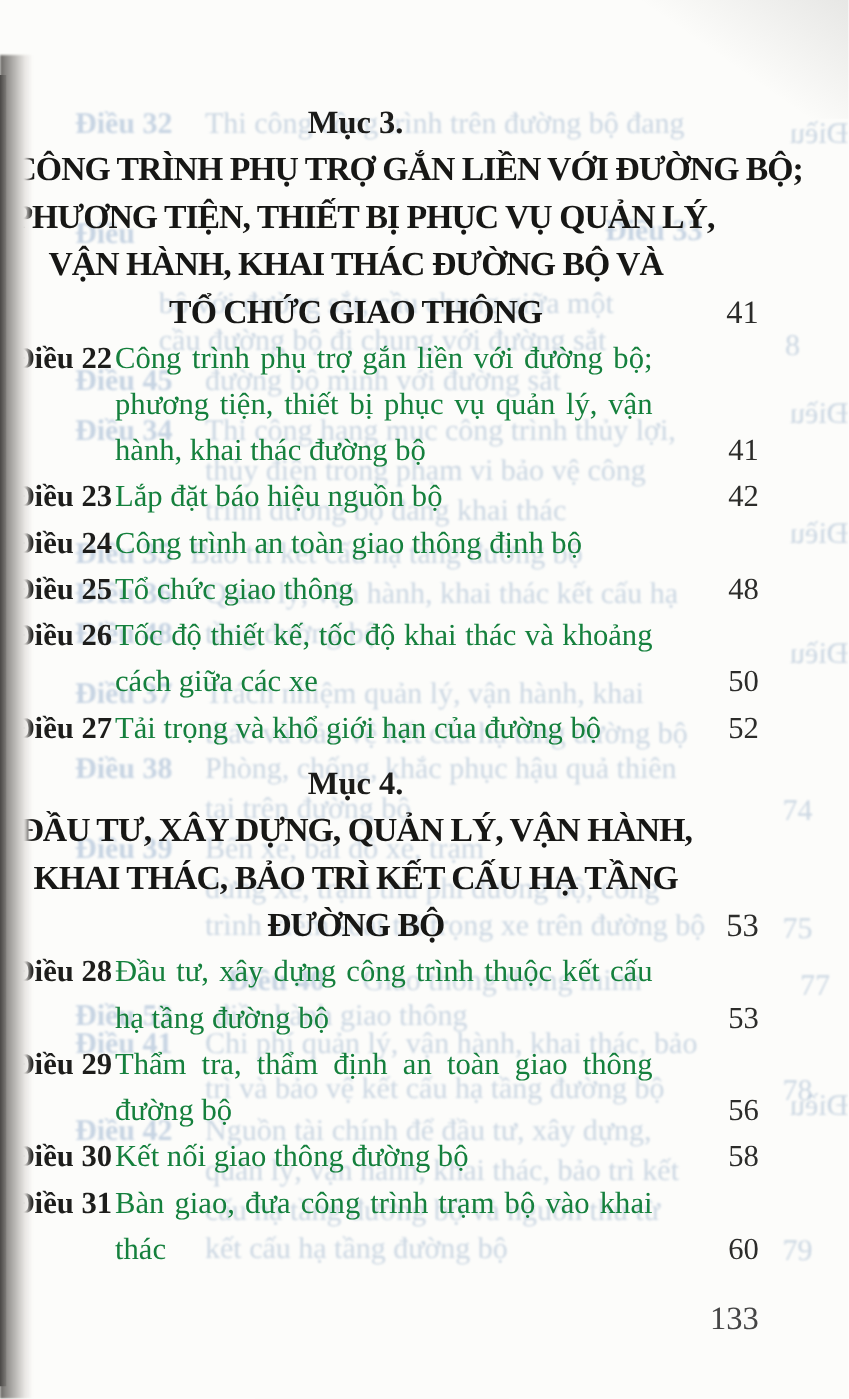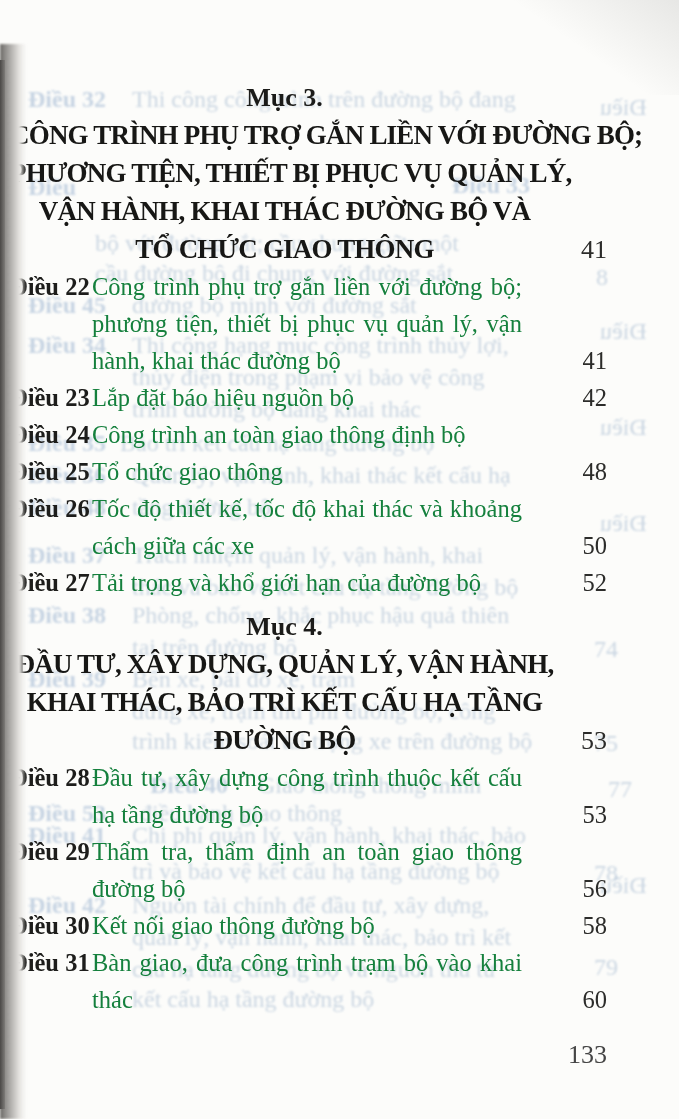--- a/index.html
+++ b/index.html
@@ -23,21 +23,21 @@
     background:linear-gradient(90deg,#4a4846,#7d7b78);
     filter:blur(.6px);
     z-index:4;
   }
   .corner-shade{
     position:absolute;top:0;right:0;width:170px;height:95px;
     background:linear-gradient(215deg,rgba(120,120,118,.16),rgba(120,120,118,0) 55%);
     z-index:1;
   }
   
-  .ghost-layer{position:absolute;inset:0;z-index:1;}
+  .ghost-layer{position:absolute;inset:0;z-index:1;margin-left:32px;}
   .ghost{
     position:absolute;
     display:inline-block;
     white-space:nowrap;
     font-size:24px;line-height:30px;
     color:#a3b8cf;opacity:.55;
     filter:blur(.8px);
   }
   .ghost.b{font-weight:bold;color:#9cb4d0;}
   .ghost.m{transform:scaleX(-1);}
@@ -128,21 +128,21 @@
       <span class="ghost b" style="top: 820px; left: 28px;">Điều 41</span>
       <span class="ghost" style="top: 820px; left: 132px;">Chi phí quản lý, vận hành, khai thác, bảo</span>
       <span class="ghost" style="top: 856px; left: 132px;">trì và bảo vệ kết cấu hạ tầng đường bộ</span>
       <span class="ghost" style="top: 858px; left: 594px;">78</span>
       <span class="ghost m" style="top: 870px; left: 600px;">Điều</span>
       <span class="ghost b" style="top: 890px; left: 28px;">Điều 42</span>
       <span class="ghost" style="top: 890px; left: 132px;">Nguồn tài chính để đầu tư, xây dựng,</span>
       <span class="ghost" style="top: 922px; left: 132px;">quản lý, vận hành, khai thác, bảo trì kết</span>
       <span class="ghost" style="top: 954px; left: 132px;">cấu hạ tầng đường bộ và nguồn thu từ</span>
       <span class="ghost" style="top: 984px; left: 132px;">kết cấu hạ tầng đường bộ</span>
-      <span class="ghost" style="top: 952px; left: 594px;">79</span>
+      <span class="ghost" style="top: 986px; left: 594px;">79</span>
     </div>
 
   <div class="content">
   <div class="section">
     <div class="section-head">
       <div class="muc-label">Mục 3.</div>
       <div class="section-title">
             <div class="title-line">CÔNG TRÌNH PHỤ TRỢ GẮN LIỀN VỚI ĐƯỜNG BỘ;</div>
             <div class="title-line">PHƯƠNG TIỆN, THIẾT BỊ PHỤC VỤ QUẢN LÝ,</div>
             <div class="title-line">VẬN HÀNH, KHAI THÁC ĐƯỜNG BỘ VÀ</div>

